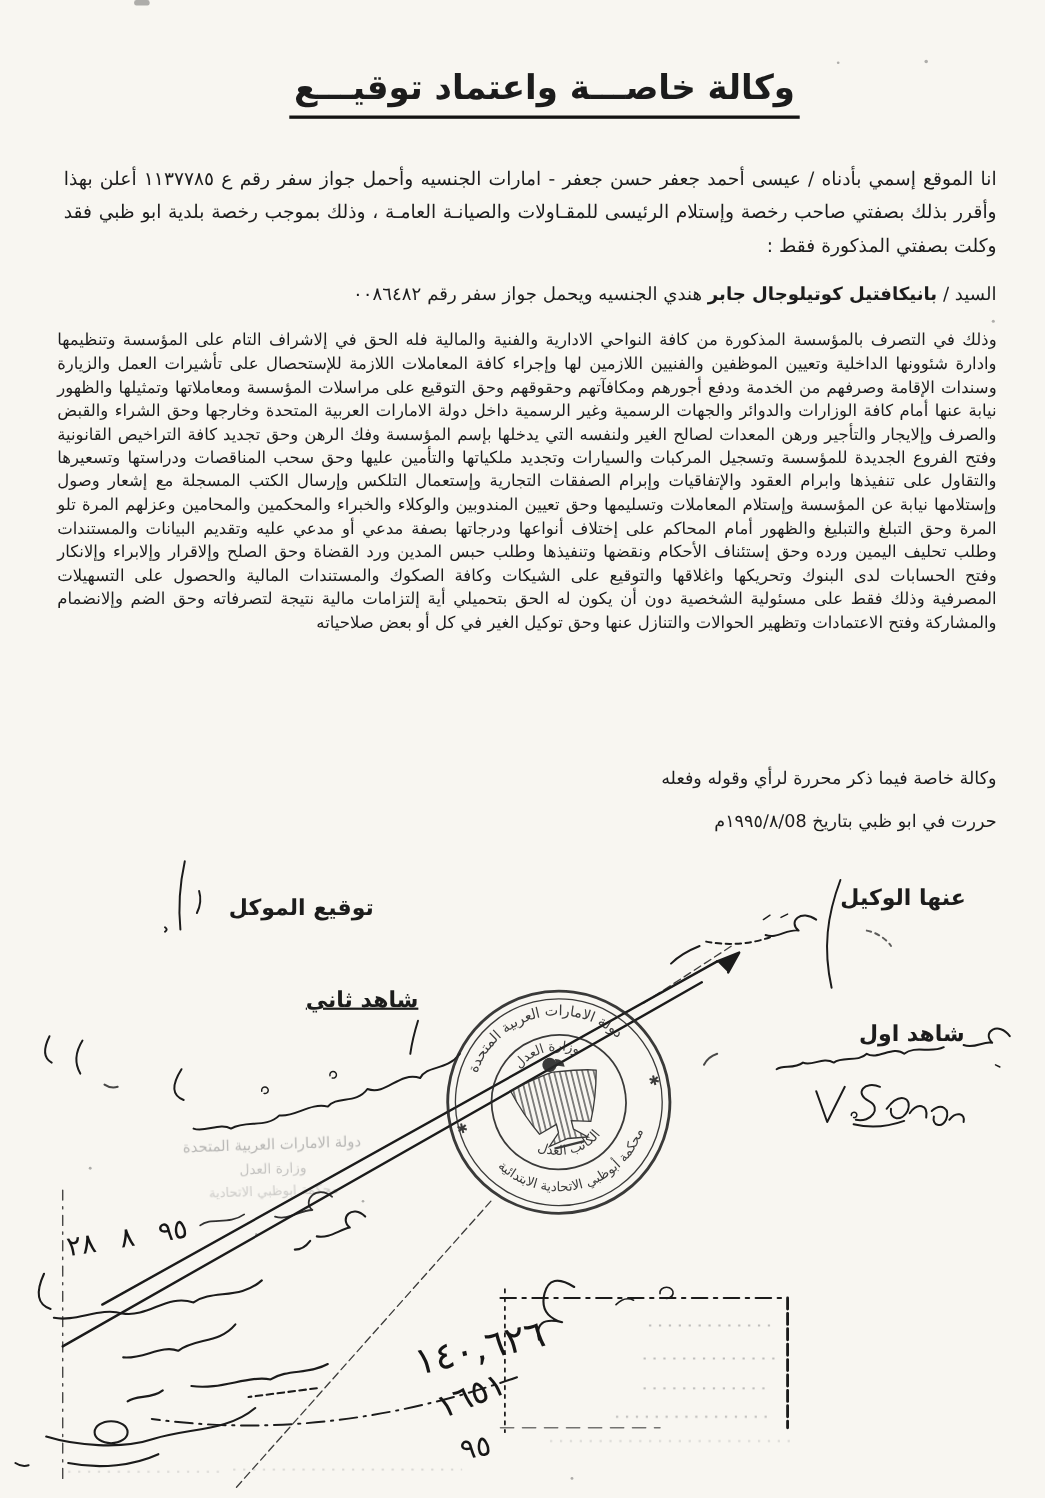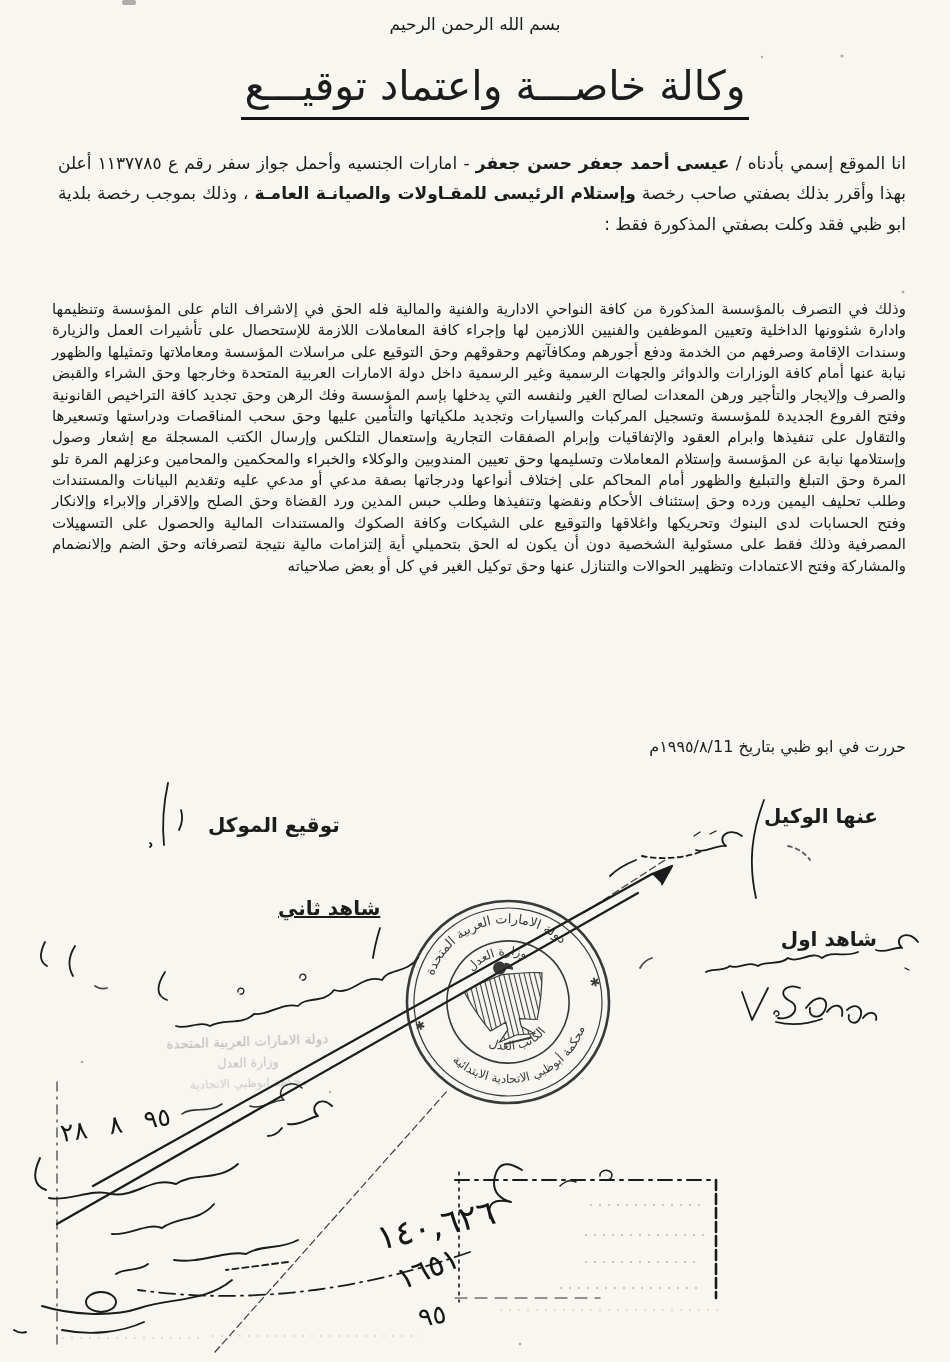--- a/index.html
+++ b/index.html
@@ -14,31 +14,31 @@
   }
   .abs{position:absolute;}
   .rtl{direction:rtl;unicode-bidi:embed;}
   .bismillah{
     top:14px;left:0;right:0;text-align:center;
     font-size:17px;letter-spacing:.5px;z-index:2;
   }
   .title-row{top:62px;left:0;right:0;text-align:center;z-index:2;}
   .title{
     display:inline-block;
-    font-size:41px;font-weight:normal;
+    font-size:31px;font-weight:bold;
     padding:0 4px 7px 4px;
     border-bottom:3.5px solid #141414;
     letter-spacing:.5px;
     margin-left:40px;
   }
   .intro{
     top:148px;right:44px;left:58px;
     text-align:justify;font-size:17px;line-height:1.78;z-index:2;
   }
-  .intro .b{font-weight:bold;}
+  .intro .b{font-weight:normal;}
   .agent-line{
     top:258px;right:44px;left:58px;
     font-size:16.5px;z-index:2;
   }
   .agent-line .b{font-weight:bold;}
   .bodytext{
     top:299px;right:44px;left:52px;
     text-align:justify;font-size:15px;line-height:1.425;z-index:2;
   }
   .closing{top:698px;right:44px;font-size:16px;z-index:2;}
@@ -61,31 +61,32 @@
   .overlay{top:0;left:0;z-index:3;pointer-events:none;}
   .sealbox{top:892px;left:398px;z-index:4;}
   svg text{font-family:"DejaVu Sans","Liberation Sans",sans-serif;}
   .hand{stroke:#1b1b1b;fill:none;stroke-linecap:round;stroke-linejoin:round;}
 </style>
 </head>
 <body>
 
 <div class="page">
 
-  <div class="abs bismillah rtl">بسم الله الرحمن الرحيم</div>
   <div class="abs title-row">
     <span class="title rtl">وكالة خاصـــة واعتماد توقيـــع</span>
   </div>
 
   <div class="abs intro rtl"><span>انا الموقع إسمي بأدناه / </span><span class="b">عيسى أحمد جعفر حسن جعفر</span><span> - امارات الجنسيه وأحمل جواز سفر رقم ع ١١٣٧٧٨٥ أعلن بهذا وأقرر بذلك بصفتي صاحب رخصة </span><span class="b">وإستلام الرئيسى للمقـاولات والصيانـة العامـة</span><span> ، وذلك بموجب رخصة بلدية ابو ظبي فقد وكلت بصفتي المذكورة فقط :</span></div>
 
+  <div class="abs agent-line rtl"><span>السيد / </span><span class="b">بانيكافتيل كوتيلوجال جابر</span><span> هندي الجنسيه ويحمل جواز سفر رقم ٠٠٨٦٤٨٢</span></div>
 
   <div class="abs bodytext rtl">وذلك في التصرف بالمؤسسة المذكورة من كافة النواحي الادارية والفنية والمالية فله الحق في إلاشراف التام على المؤسسة وتنظيمها وادارة شئوونها الداخلية وتعيين الموظفين والفنيين اللازمين لها وإجراء كافة المعاملات اللازمة للإستحصال على تأشيرات العمل والزيارة وسندات الإقامة وصرفهم من الخدمة ودفع أجورهم ومكافآتهم وحقوقهم وحق التوقيع على مراسلات المؤسسة ومعاملاتها وتمثيلها والظهور نيابة عنها أمام كافة الوزارات والدوائر والجهات الرسمية وغير الرسمية داخل دولة الامارات العربية المتحدة وخارجها وحق الشراء والقبض والصرف وإلايجار والتأجير ورهن المعدات لصالح الغير ولنفسه التي يدخلها بإسم المؤسسة وفك الرهن وحق تجديد كافة التراخيص القانونية وفتح الفروع الجديدة للمؤسسة وتسجيل المركبات والسيارات وتجديد ملكياتها والتأمين عليها وحق سحب المناقصات ودراستها وتسعيرها والتقاول على تنفيذها وابرام العقود والإتفاقيات وإبرام الصفقات التجارية وإستعمال التلكس وإرسال الكتب المسجلة مع إشعار وصول وإستلامها نيابة عن المؤسسة وإستلام المعاملات وتسليمها وحق تعيين المندوبين والوكلاء والخبراء والمحكمين والمحامين وعزلهم المرة تلو المرة وحق التبلغ والتبليغ والظهور أمام المحاكم على إختلاف أنواعها ودرجاتها بصفة مدعي أو مدعي عليه وتقديم البيانات والمستندات وطلب تحليف اليمين ورده وحق إستئناف الأحكام ونقضها وتنفيذها وطلب حبس المدين ورد القضاة وحق الصلح وإلاقرار وإلابراء وإلانكار وفتح الحسابات لدى البنوك وتحريكها واغلاقها والتوقيع على الشيكات وكافة الصكوك والمستندات المالية والحصول على التسهيلات المصرفية وذلك فقط على مسئولية الشخصية دون أن يكون له الحق بتحميلي أية إلتزامات مالية نتيجة لتصرفاته وحق الضم وإلانضمام والمشاركة وفتح الاعتمادات وتظهير الحوالات والتنازل عنها وحق توكيل الغير في كل أو بعض صلاحياته</div>
 
-  <div class="abs dateline rtl">حررت في ابو ظبي بتاريخ ١٩٩٥/٨/11م</div>
+  <div class="abs closing rtl">وكالة خاصة فيما ذكر محررة لرأي وقوله وفعله</div>
+  <div class="abs dateline rtl">حررت في ابو ظبي بتاريخ ١٩٩٥/٨/08م</div>
 
   <div class="abs siglabel rtl lbl-agent">عنها الوكيل</div>
   <div class="abs siglabel rtl lbl-principal">توقيع الموكل</div>
   <div class="abs siglabel rtl lbl-witness1">شاهد اول</div>
   <div class="abs siglabel rtl lbl-witness2">شاهد ثاني</div>
 
   <div class="abs faded-stamp rtl">
     <div class="fs1">دولة الامارات العربية المتحدة</div>
     <div class="fs2">وزارة العدل</div>
     <div class="fs3">محكمة ابوظبي الاتحادية</div>

